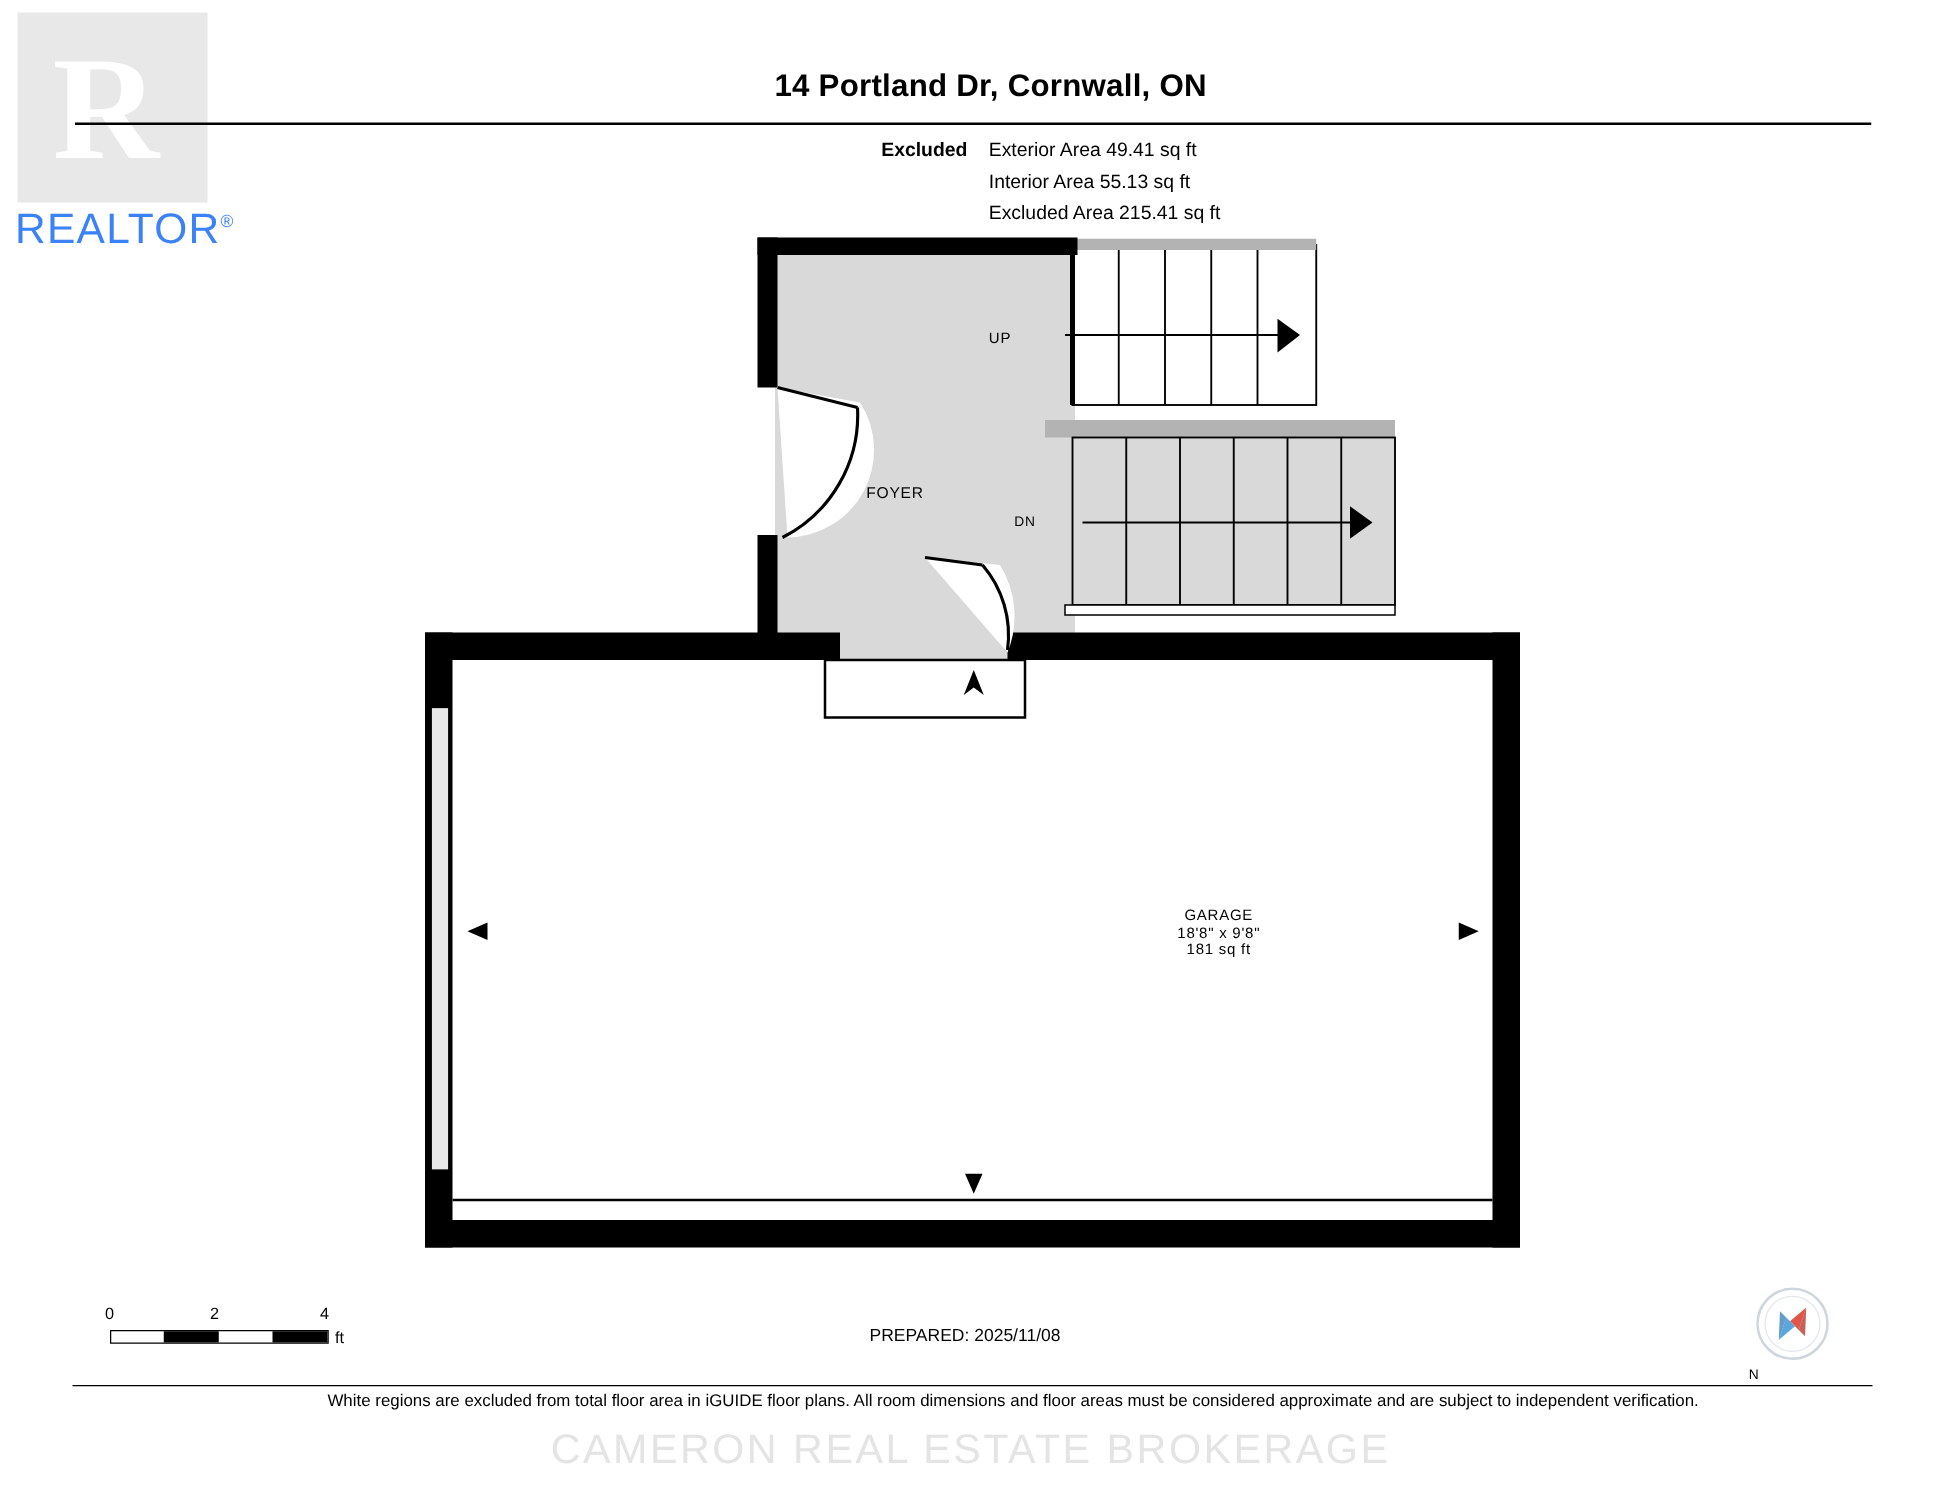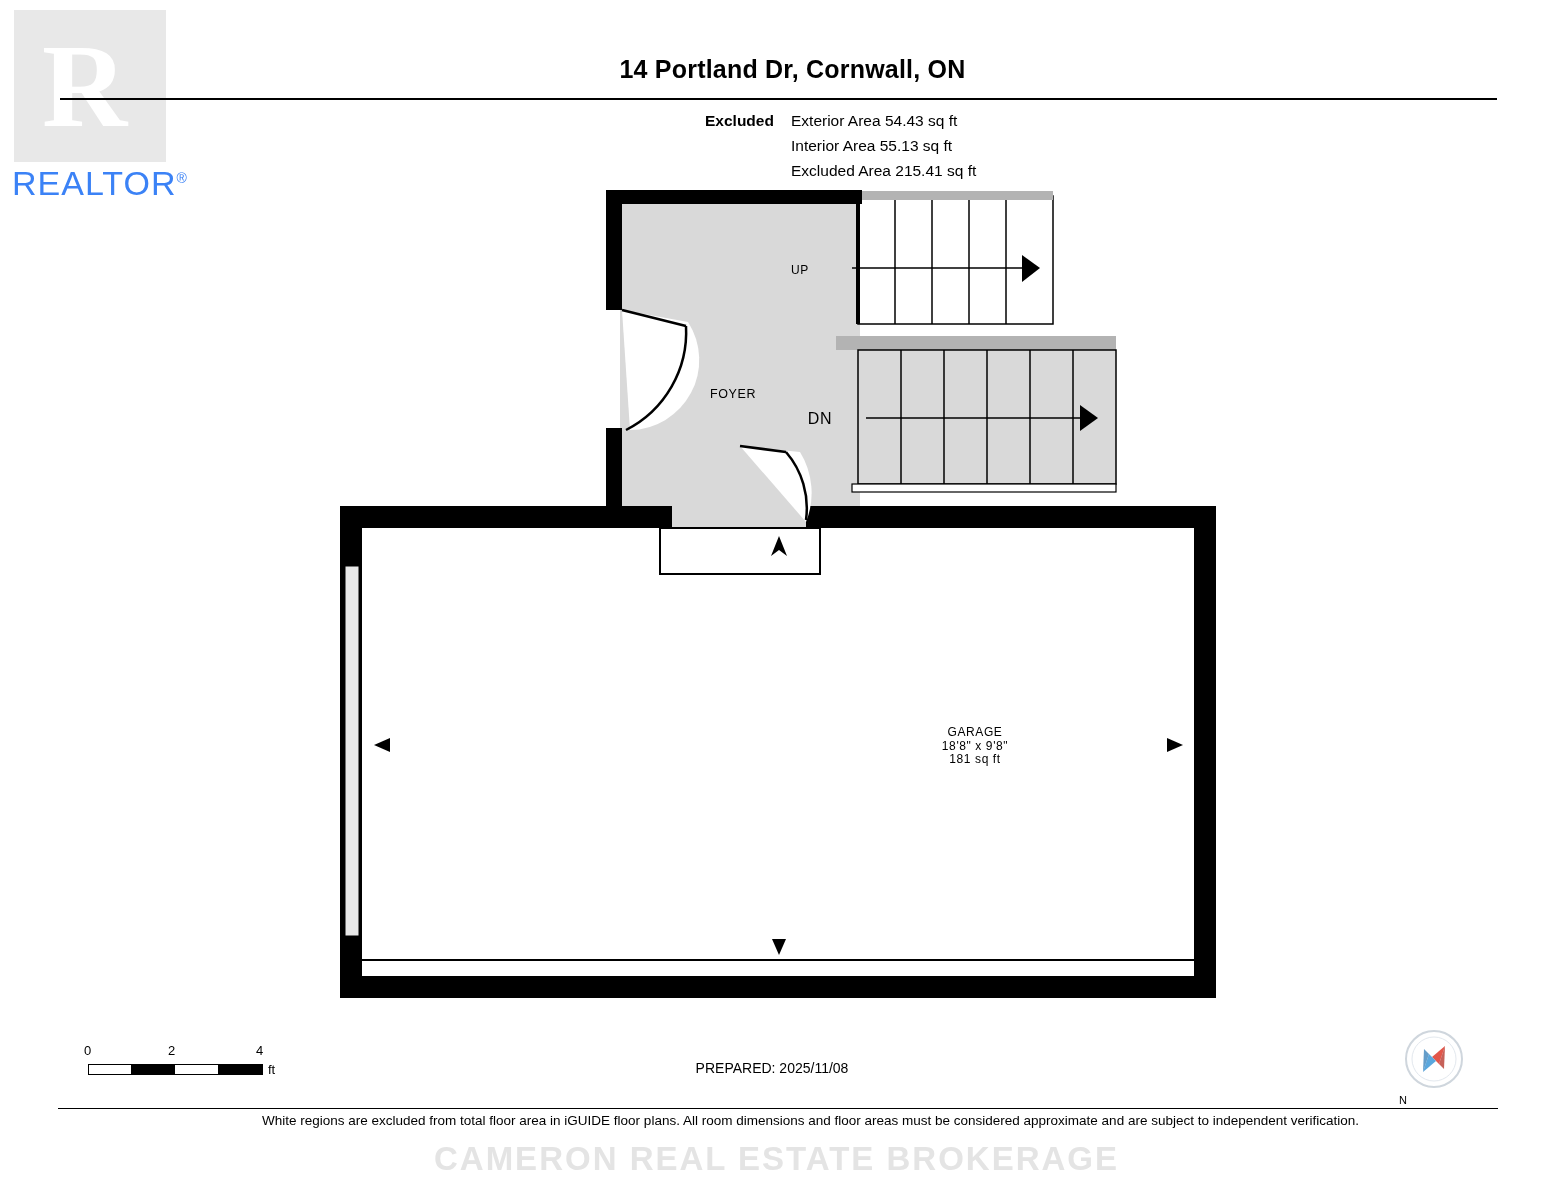--- a/index.html
+++ b/index.html
@@ -111,23 +111,23 @@
   }
 
   
   .room-label {
     position: absolute;
     text-align: center;
     font-size: 12.5px;
     letter-spacing: 0.6px;
     line-height: 13px;
   }
-  #label-foyer { left: 653px; top: 388px; width: 160px; }
+  #label-foyer { left: 636px; top: 388px; width: 160px; }
   #label-up    { left: 755px; top: 264px; width: 90px; font-size: 12px; }
-  #label-dn    { left: 775px; top: 412px; width: 90px; font-size: 16px; }
+  #label-dn    { left: 775px; top: 412px; width: 90px; font-size: 11px; }
   #label-garage {
     left: 895px;
     top: 726px;
     width: 160px;
     font-size: 12px;
     line-height: 13.5px;
   }
 
   
   #scale {
@@ -222,42 +222,42 @@
   
   #watermark {
     position: absolute;
     left: 0;
     top: 1140px;
     width: 1553px;
     text-align: center;
     font-size: 33px;
     letter-spacing: 2px;
     color: #e4e4e4;
-    font-weight: bold;
+    font-weight: normal;
   }
 </style>
 </head>
 <body>
 
 <div id="realtor-logo">
   <div class="mark">
     <span class="r">R</span>
   </div>
   <div class="word">
     <span>REALTOR</span><sup>®</sup>
   </div>
 </div>
 
 <div id="title">14 Portland Dr, Cornwall, ON</div>
 <div id="title-rule"></div>
 
 <div id="area-summary">
   <div class="label">Excluded</div>
   <div class="lines">
-    <div>Exterior Area 54.43 sq ft</div>
+    <div>Exterior Area 49.41 sq ft</div>
     <div>Interior Area 55.13 sq ft</div>
     <div>Excluded Area 215.41 sq ft</div>
   </div>
 </div>
 
 <svg id="floorplan" viewBox="0 0 1553 1200" xmlns="http://www.w3.org/2000/svg">
 
   <rect x="620" y="196" width="240" height="330" fill="#d9d9d9"></rect>
   <rect x="620" y="196" width="195" height="330" fill="#d9d9d9"></rect>
 

